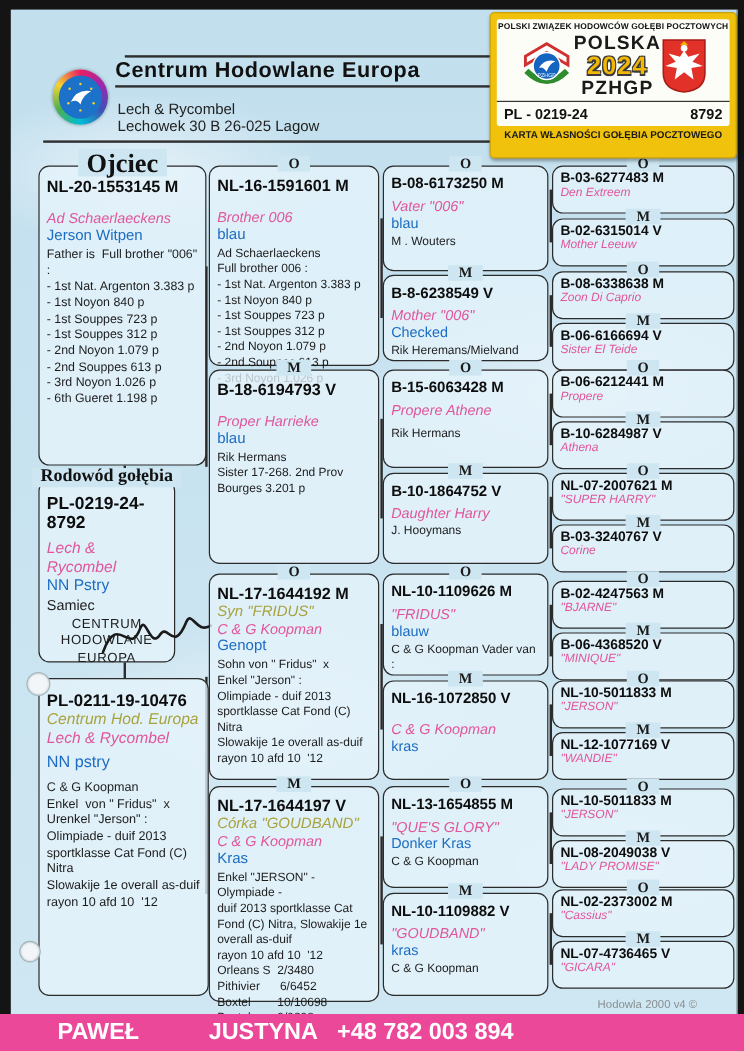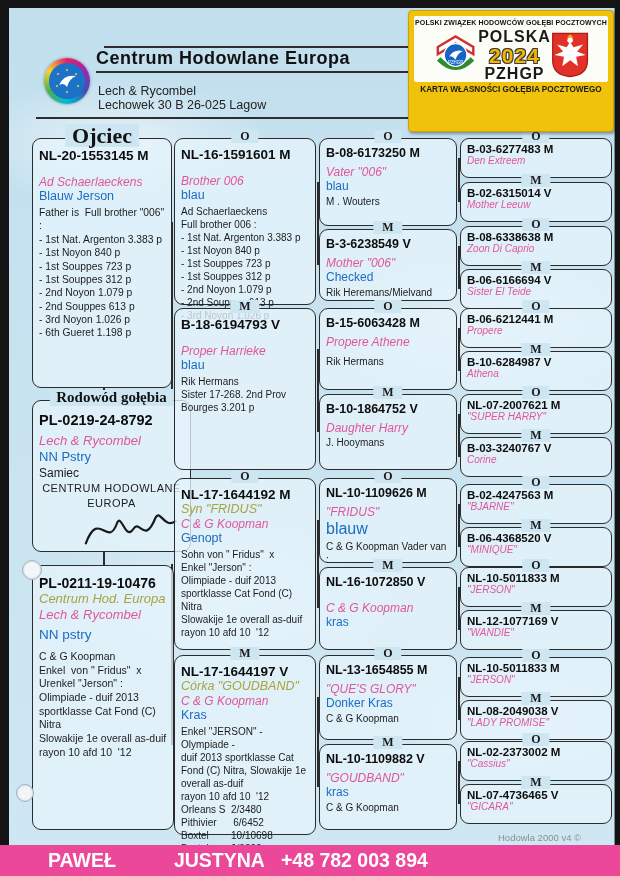--- a/index.html
+++ b/index.html
@@ -149,42 +149,46 @@
         <div class="b-year">2024</div>
         <div class="b-org">PZHGP</div>
       </div>
       <svg width="44" height="54" viewBox="0 0 44 54">
         <path d="M2 2 H42 V34 Q42 50 22 52 Q2 50 2 34 Z" fill="#e23128" stroke="#a81d18" stroke-width="1.5"></path>
         <path d="M18 7 L22 3 L26 7 Z" fill="#f0b400"></path>
         <circle cx="22" cy="10" r="3.2" fill="#ffffff"></circle>
         <path d="M22 12 L26 18 L37 15 L30 23 L40 27 L29 29 L31 40 L22 33 L13 40 L15 29 L4 27 L14 23 L7 15 L18 18 Z" fill="#ffffff"></path>
       </svg>
     </div>
+    <div class="badge-ring-row">
+      <span>PL - 0219-24</span>
+      <span>8792</span>
+    </div>
   </div>
   <div class="badge-card-title">KARTA  WŁASNOŚCI GOŁĘBIA POCZTOWEGO</div>
 </div>
 
 <div class="pbox" style="left:32px;top:138px;width:140px;height:250px;">
   <span class="sect-label t-oj">Ojciec</span>
   <div class="ring big" style="margin-top:6px;">NL-20-1553145 M</div>
   <div class="sp"></div>
   <div class="pink">Ad Schaerlaeckens</div>
-  <div class="blue">Blauw Jerson</div>
+  <div class="blue">Jerson Witpen</div>
   <div class="notes" style="font-size:10.3px;">Father is  Full brother "006" :
 - 1st Nat. Argenton 3.383 p
 - 1st Noyon 840 p
 - 1st Souppes 723 p
 - 1st Souppes 312 p
 - 2nd Noyon 1.079 p
 - 2nd Souppes 613 p
 - 3rd Noyon 1.026 p
 - 6th Gueret 1.198 p</div>
 </div>
 
-<div class="pbox" style="left:32px;top:400px;width:159px;height:152px;">
+<div class="pbox" style="left:32px;top:400px;width:114px;height:152px;">
   <span class="sect-label t-ro">Rodowód gołębia</span>
   <div class="ring" style="font-size:14.5px;margin-top:8px;">PL-0219-24-8792</div>
   <div class="sp-s"></div>
   <div class="pink" style="font-size:13px;">Lech &amp; Rycombel</div>
   <div class="blue" style="font-size:13px;">NN Pstry</div>
   <div class="notes" style="font-size:12px;">Samiec</div>
   <div class="loft">CENTRUM  HODOWLANE</div>
   <div class="loft">EUROPA</div>
   <svg class="sig" width="110" height="46" viewBox="0 0 120 50">
     <path d="M14 44 C 28 6, 38 50, 48 22 C 53 10, 57 42, 66 28 C 73 17, 78 46, 90 16 C 95 6, 99 28, 112 20" stroke="#1a1a1a" stroke-width="2.4" fill="none" stroke-linecap="round"></path>
@@ -270,21 +274,21 @@
   <span class="glabel">O</span>
   <div class="ring" style="margin-top:4px;">B-08-6173250 M</div>
   <div class="sp-s"></div>
   <div class="pink">Vater "006"</div>
   <div class="blue" style="font-size:12px;">blau</div>
   <div class="notes">M . Wouters</div>
 </div>
 
 <div class="pbox" style="left:319px;top:229px;width:138px;height:72px;">
   <span class="glabel">M</span>
-  <div class="ring" style="margin-top:4px;">B-3-6238549 V</div>
+  <div class="ring" style="margin-top:4px;">B-8-6238549 V</div>
   <div class="sp-s"></div>
   <div class="pink">Mother "006"</div>
   <div class="blue" style="font-size:12px;">Checked</div>
   <div class="notes">Rik Heremans/Mielvand</div>
 </div>
 
 <div class="pbox" style="left:319px;top:308px;width:138px;height:82px;">
   <span class="glabel">O</span>
   <div class="ring" style="margin-top:4px;">B-15-6063428 M</div>
   <div class="sp-s"></div>
@@ -301,21 +305,21 @@
   <div class="pink">Daughter Harry</div>
   <div class="blue" style="font-size:12px;"></div>
   <div class="notes">J. Hooymans</div>
 </div>
 
 <div class="pbox" style="left:319px;top:478px;width:138px;height:85px;">
   <span class="glabel">O</span>
   <div class="ring" style="margin-top:4px;">NL-10-1109626 M</div>
   <div class="sp-s"></div>
   <div class="pink">"FRIDUS"</div>
-  <div class="blue" style="font-size:16px;">blauw</div>
+  <div class="blue" style="font-size:12px;">blauw</div>
   <div class="notes">C &amp; G Koopman Vader van :</div>
 </div>
 
 <div class="pbox" style="left:319px;top:567px;width:138px;height:83px;">
   <span class="glabel">M</span>
   <div class="ring" style="margin-top:4px;">NL-16-1072850 V</div>
   <div class="sp"></div>
   <div class="pink">C &amp; G  Koopman</div>
   <div class="blue" style="font-size:12px;">kras</div>
 </div>

